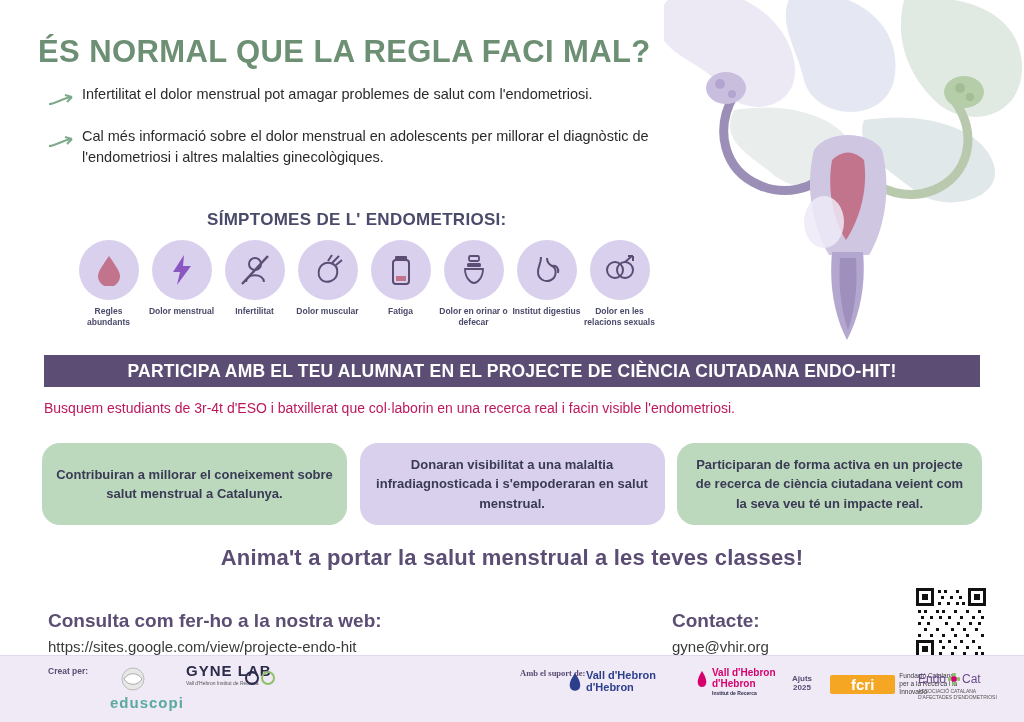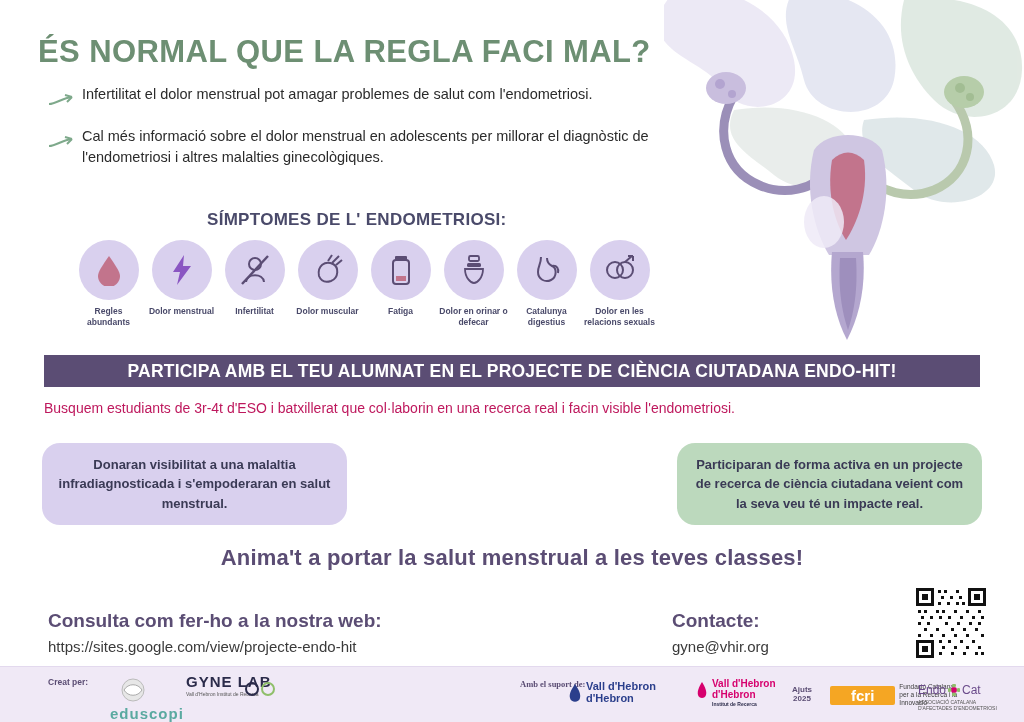--- a/index.html
+++ b/index.html
@@ -115,21 +115,21 @@
   .block-value { font-size: 15px; color: #3a3a3a; }
 
   .qr {
     position: absolute; right: 36px; top: 586px;
     width: 74px; height: 74px;
   }
 
   
   .footer {
     position: absolute; left: 0; bottom: 0;
-    width: 1024px; height: 56px;
+    width: 1024px; height: 67px;
     background: #f0e9f6;
     border-top: 1px solid #e3d9ee;
   }
   .footer-left-label {
     position: absolute; left: 48px; top: 10px;
     font-size: 8.5px; font-weight: bold; color: #5b4d74;
   }
   .footer-mid-label {
     position: absolute; left: 520px; top: 12px;
     font-size: 8.5px; font-weight: bold; color: #5b4d74; line-height: 1.35; font-family: Liberation Serif, serif;
@@ -274,21 +274,21 @@
       <div class="sym-label">Dolor en orinar o defecar</div>
     </div>
 
     <div class="symptom">
       <div class="sym-circle">
         <svg width="30" height="32" viewBox="0 0 30 32">
           <path d="M9 3 C 9 10, 6 12, 6 18 C 6 25, 13 29, 19 26 C 25 23, 25 14, 20 12 C 16 10, 15 8, 15 4" fill="none" stroke="#5b4d74" stroke-width="2"></path>
           <path d="M20 12 C 25 11, 27 15, 26 19" fill="none" stroke="#5b4d74" stroke-width="2"></path>
         </svg>
       </div>
-      <div class="sym-label">Catalunya digestius</div>
+      <div class="sym-label">Institut digestius</div>
     </div>
 
     <div class="symptom">
       <div class="sym-circle">
         <svg width="32" height="32" viewBox="0 0 32 32">
           <circle cx="11" cy="16" r="8" fill="none" stroke="#5b4d74" stroke-width="2"></circle>
           <circle cx="21" cy="16" r="8" fill="none" stroke="#5b4d74" stroke-width="2"></circle>
           <line x1="21" y1="8" x2="28" y2="2" stroke="#5b4d74" stroke-width="2"></line>
           <line x1="24" y1="2" x2="29" y2="2" stroke="#5b4d74" stroke-width="2"></line>
           <line x1="29" y1="2" x2="29" y2="7" stroke="#5b4d74" stroke-width="2"></line>
@@ -297,20 +297,21 @@
       <div class="sym-label">Dolor en les relacions sexuals</div>
     </div>
 
   </div>
 
   <div class="banner">PARTICIPA AMB EL TEU ALUMNAT EN EL PROJECTE DE CIÈNCIA CIUTADANA ENDO-HIT!</div>
 
   <div class="subline">Busquem estudiants de 3r-4t d'ESO i batxillerat que col·laborin en una recerca real i facin visible l'endometriosi.</div>
 
   <div class="cards">
+    <div class="card" style="background:#bcd9bd">Contribuiran a millorar el coneixement sobre salut menstrual a Catalunya.</div>
     <div class="card" style="background:#d9d0ee">Donaran visibilitat a una malaltia infradiagnosticada i s'empoderaran en salut menstrual.</div>
     <div class="card" style="background:#bcd9bd">Participaran de forma activa en un projecte de recerca de ciència ciutadana veient com la seva veu té un impacte real.</div>
   </div>
 
   <div class="closing">Anima't a portar la salut menstrual a les teves classes!</div>
 
   <div class="web-block">
     <div class="block-title">Consulta com fer-ho a la nostra web:</div>
     <div class="block-value">https://sites.google.com/view/projecte-endo-hit</div>
   </div>

